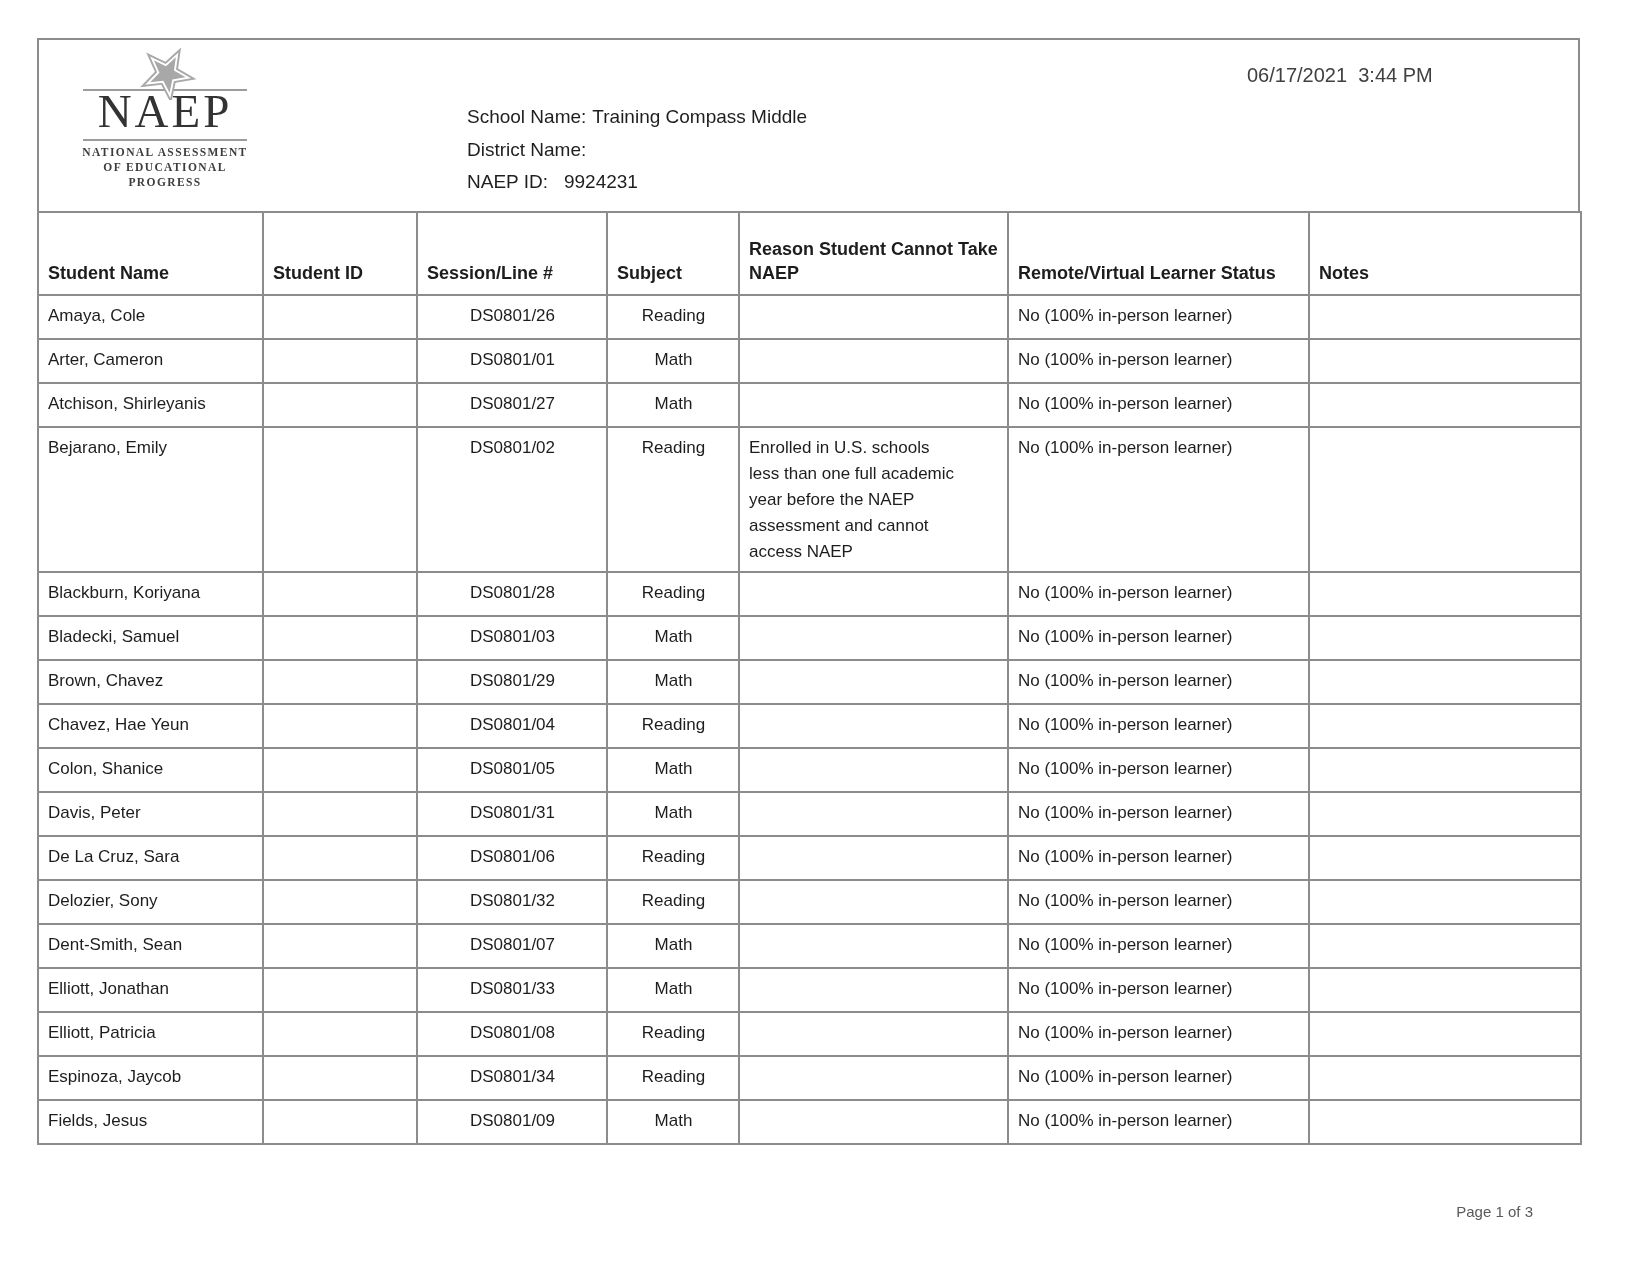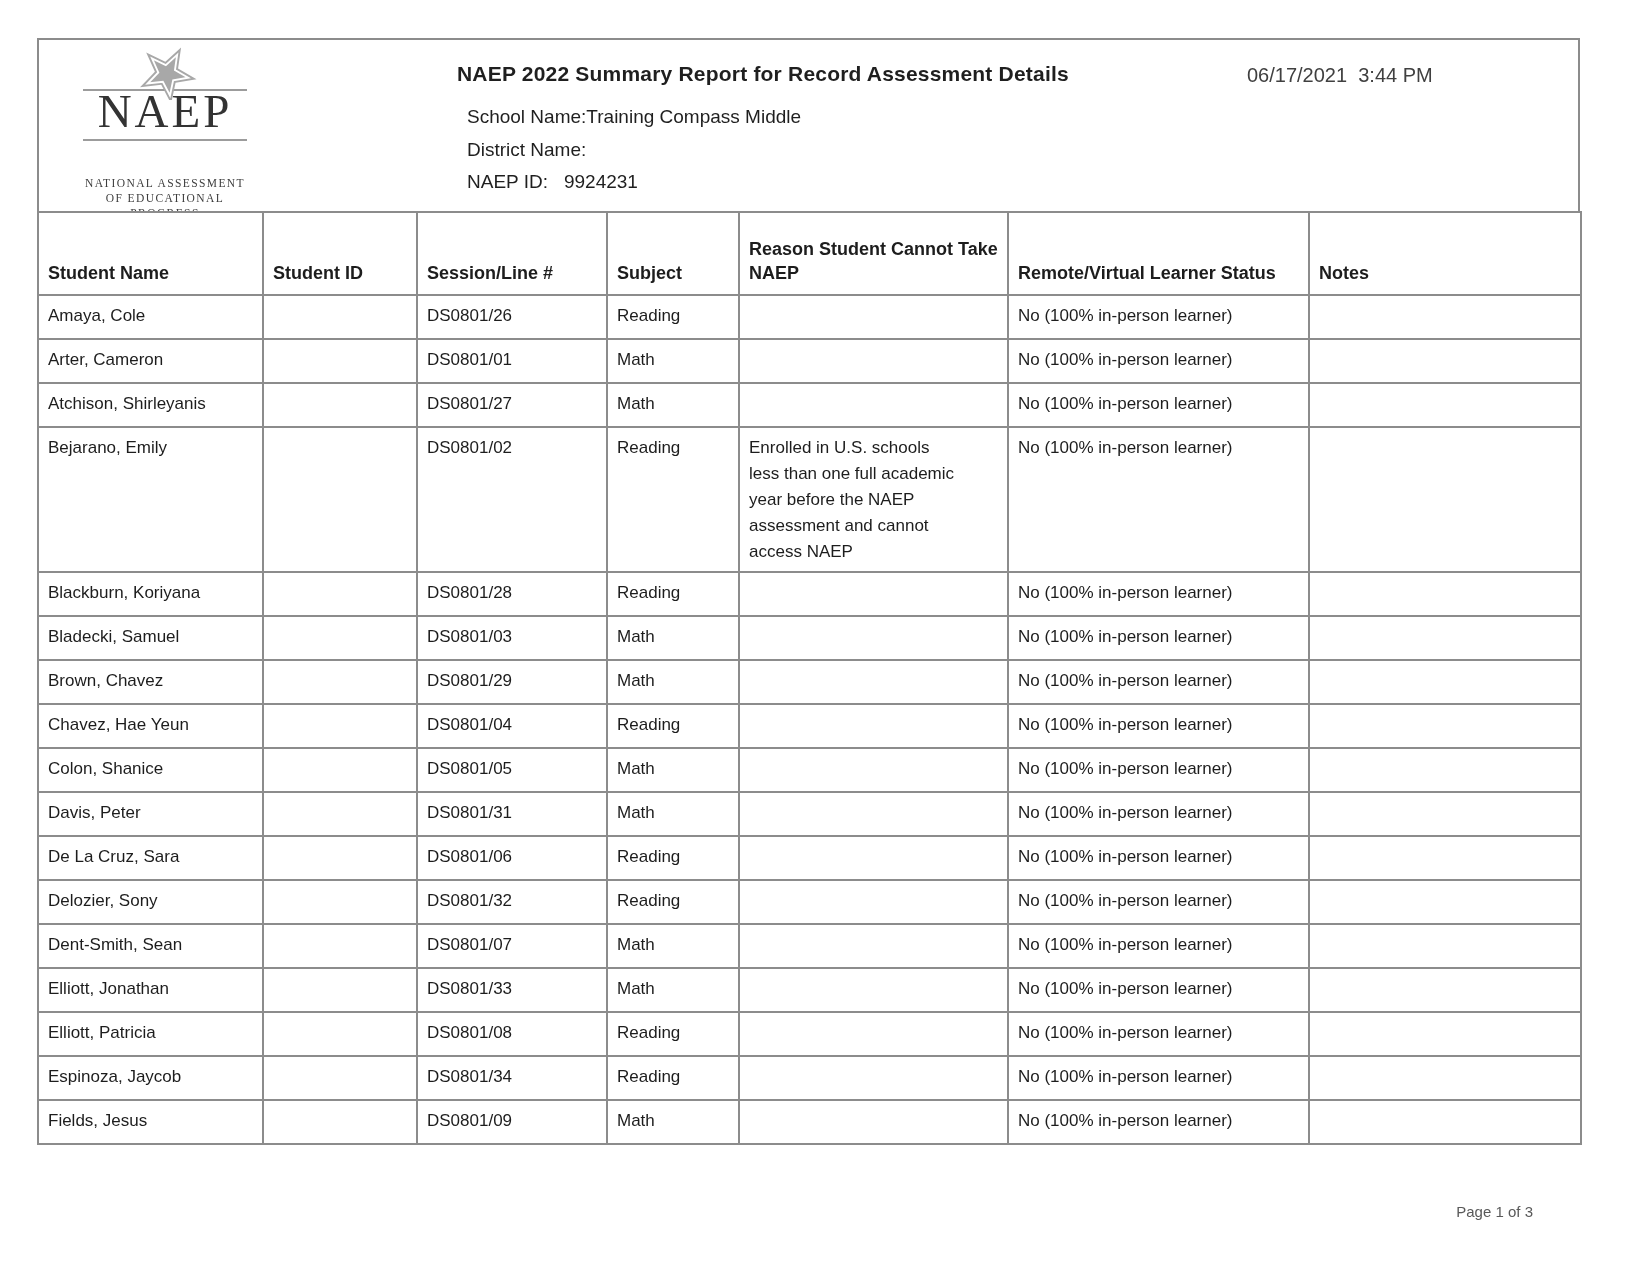--- a/index.html
+++ b/index.html
@@ -30,37 +30,37 @@
   .logo-wordmark {
     position: absolute; left: 0; top: 46px; width: 164px;
     font-family: "Liberation Serif", "DejaVu Serif", serif;
     font-size: 47px; line-height: 50px; font-weight: 500;
     letter-spacing: 3px; color: #333333; text-align: center;
   }
   .logo-rule-bottom { position: absolute; left: 0; top: 99px; width: 164px; height: 2px; background: #9c9c9c; }
   .logo-tagline {
     position: absolute; left: -8px; top: 105px; width: 180px;
     font-family: "Liberation Serif", "DejaVu Serif", serif;
-    font-size: 11.5px; line-height: 15px; font-weight: 400;
-    letter-spacing: 1.4px; color: #3d3d3d; text-align: center; margin-top: 31px;
+    font-size: 11.5px; line-height: 15px; font-weight: 700;
+    letter-spacing: 1.4px; color: #3d3d3d; text-align: center;
   }
   .report-title {
     position: absolute; left: 418px; top: 22px;
     font-size: 21px; font-weight: 700; color: #1f1f1f;
     letter-spacing: 0.2px;
   }
   .report-datetime {
     position: absolute; left: 1208px; top: 24px;
     font-size: 20px; color: #404040; white-space: pre;
   }
   .meta-line { position: absolute; left: 428px; font-size: 19px; color: #1f1f1f; }
   .meta-school   { top: 66px; }
   .meta-district { top: 99px; }
   .meta-naepid   { top: 131px; }
-  .meta-value { }
+  .meta-value { margin-left: 6px; }
   .meta-naepid .meta-value { margin-left: 16px; }
 
   
   table.students {
     position: absolute; left: 37px; top: 211px;
     width: 1543px;
     border-collapse: collapse; table-layout: fixed;
     background: #fff;
   }
   .students th, .students td { border: 2px solid #8c8c8c; }
@@ -71,21 +71,21 @@
     padding: 24px 8px 9px 9px;
     height: 72px;
   }
   .students td {
     vertical-align: top;
     font-size: 17px; color: #1d1d1d; line-height: 26px;
     padding: 7px 8px 6px 9px;
     height: 44px;
     overflow: hidden;
   }
-  .students td.c-session_line, .students td.c-subject { text-align: left; }
+  .students td.c-session_line, .students td.c-subject { text-align: center; }
   .students td.c-reason { white-space: pre-line; padding-right: 30px; }
 
   
   .page-number {
     position: absolute; right: 117px; top: 1203px;
     font-size: 15px; color: #595959;
   }
 </style>
 </head>
 <body>
@@ -104,21 +104,20 @@
       <div class="logo-rule-top"></div>
       <div class="logo-wordmark">NAEP</div>
       <div class="logo-rule-bottom"></div>
       <div class="logo-tagline">
         <div>NATIONAL ASSESSMENT</div>
         <div>OF EDUCATIONAL</div>
         <div>PROGRESS</div>
       </div>
     </div>
 
-    <div class="report-title">NAEP 2022 Summary Report for Record Assessment Details</div>
     <div class="report-datetime">06/17/2021  3:44 PM</div>
 
     <div class="meta-line meta-school">
       <span>School Name:</span><span class="meta-value">Training Compass Middle</span>
     </div>
     <div class="meta-line meta-district">
       <span>District Name:</span><span class="meta-value"></span>
     </div>
     <div class="meta-line meta-naepid">
       <span>NAEP ID:</span><span class="meta-value">9924231</span>

